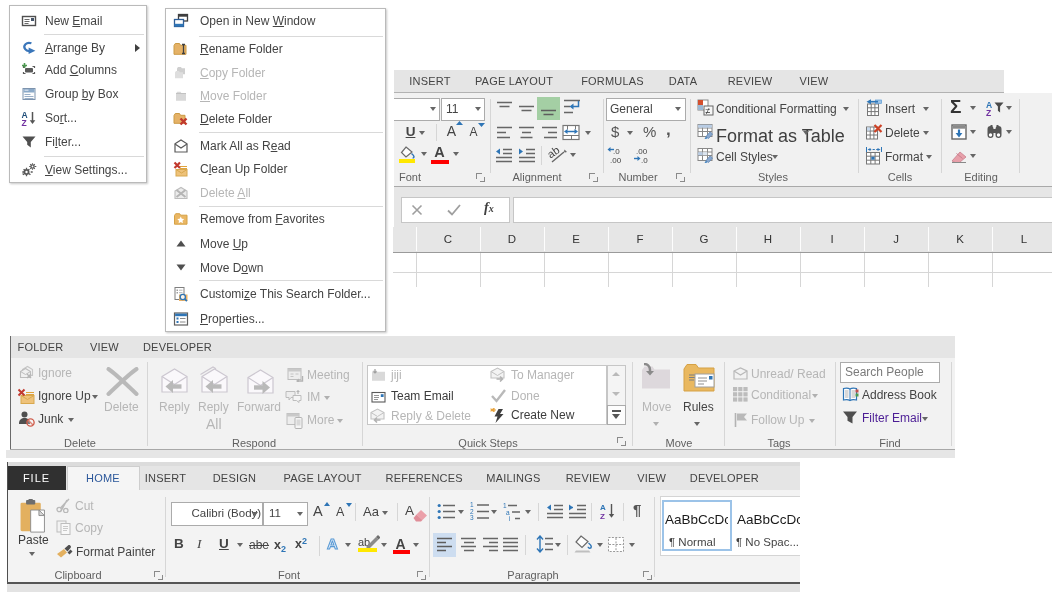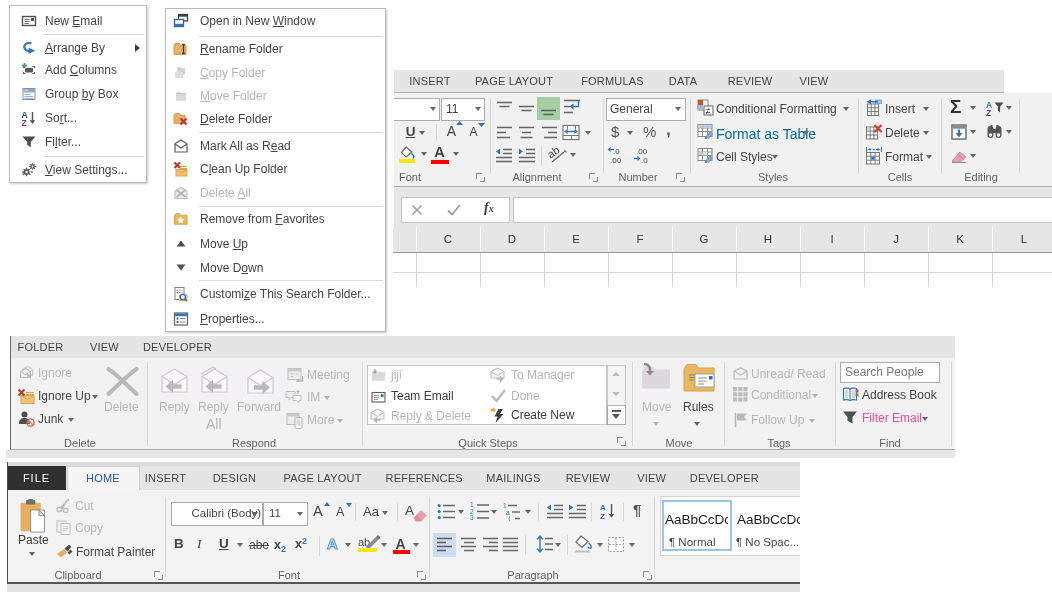--- a/index.html
+++ b/index.html
@@ -318,21 +318,21 @@
     </svg></span>
 <span class="a" style="left:716px;top:102px;font-size:12px;color:#444">Conditional Formatting</span>
 <span class="a dd" style="left:843px;top:107px"></span>
 <span class="a" style="left:697px;top:123px"><svg width="17" height="17" viewBox="0 0 17 17">
       <rect x="1" y="1.5" width="14" height="12" fill="#fff" stroke="#888"></rect>
       <path d="M1 5h14M1 8.5h14M5.5 1.5v12M10.5 1.5v12" stroke="#888"></path>
       <rect x="1.2" y="1.7" width="13.6" height="3" fill="#b8cce4"></rect>
       <path d="M9 13.5l4-4.5 2.5 2-4 4.5z" fill="#8aa9cf" stroke="#5f87b8" stroke-width=".8"></path>
       <path d="M9 13.5l-1.5 2.5 3-.5z" fill="#2e75b6"></path>
     </svg></span>
-<span class="a" style="left:716px;top:126px;font-size:14px;color:#0369a1">Format as Table</span>
+<span class="a" style="left:716px;top:126px;font-size:18px;color:#404040">Format as Table</span>
 <span class="a dd" style="left:802.5px;top:131px"></span>
 <span class="a" style="left:697px;top:147px"><svg width="17" height="17" viewBox="0 0 17 17">
       <rect x="1" y="1.5" width="14" height="12" fill="#fff" stroke="#888"></rect>
       <path d="M1 5h14M1 8.5h14M5.5 1.5v12M10.5 1.5v12" stroke="#888"></path>
       <rect x="1.2" y="5.2" width="4.3" height="3.1" fill="#b8cce4"></rect>
       <rect x="5.7" y="5.2" width="4.6" height="3.1" fill="#dce6f1"></rect>
       <path d="M9 13.5l4-4.5 2.5 2-4 4.5z" fill="#8aa9cf" stroke="#5f87b8" stroke-width=".8"></path>
       <path d="M9 13.5l-1.5 2.5 3-.5z" fill="#2e75b6"></path>
     </svg></span>
 <span class="a" style="left:716px;top:150px;font-size:12px;color:#444">Cell Styles</span>
@@ -640,21 +640,21 @@
       <path d="M8 2C6.5 1 4 .8 1.5 1.5V13C4 12.3 6.5 12.5 8 13.5c1.5-1 4-1.2 6.5-.5V1.5C12 .8 9.5 1 8 2z" fill="#fff" stroke="#2e75b6" stroke-width="1.2"></path>
       <path d="M8 2v11.5" stroke="#2e75b6"></path>
       <path d="M3 4h3.5M3 6h3.5M3 8h3.5M3 10h3.5M9.5 4H13M9.5 6H13M9.5 8H13M9.5 10H13" stroke="#9f9f9f" stroke-width=".8"></path>
       <rect x="13.5" y="2.5" width="3" height="3" fill="#c0504d"></rect>
       <rect x="13.5" y="6.5" width="3" height="3" fill="#4e9a51"></rect>
     </svg></span>
 <span class="a" style="left:862px;top:388px;font-size:12px;color:#444">Address Book</span>
 <span class="a" style="left:842px;top:410px"><svg width="16" height="15" viewBox="0 0 16 15">
       <path d="M1 1.5h14L10.5 7v6.5l-5-2.8V7z" fill="#4f4f4f"></path>
     </svg></span>
-<span class="a" style="left:862px;top:411px;font-size:12px;color:#ec4899">Filter Email</span>
+<span class="a" style="left:862px;top:411px;font-size:12px;color:#4c1d95">Filter Email</span>
 <span class="a dd" style="left:922px;top:416.5px"></span>
 <div class="grplbl" style="left:855px;top:436.5px;width:70px">Find</div>
 <div class="vsep" style="left:950.5px;top:362px;height:84px"></div>
 
 <div class="a" style="left:7px;top:462px;width:793px;height:4px;background:#dcdcdc"></div>
 <div class="a tabband" style="left:7px;top:466px;width:793px;height:24px">
   <div class="a" style="left:0;top:0;width:59px;height:24px;background:#303030"></div>
   <span class="tab" style="left:0;width:59px;color:#fff;letter-spacing:1px">FILE</span>
   <div class="a" style="left:59.5px;top:-0.5px;width:73px;height:24.5px;background:#f5f5f5;border:1px solid #cecece;border-bottom:none;box-sizing:border-box"></div>
   <span class="tab" style="left:59.5px;width:73px;color:#2b579a">HOME</span>

